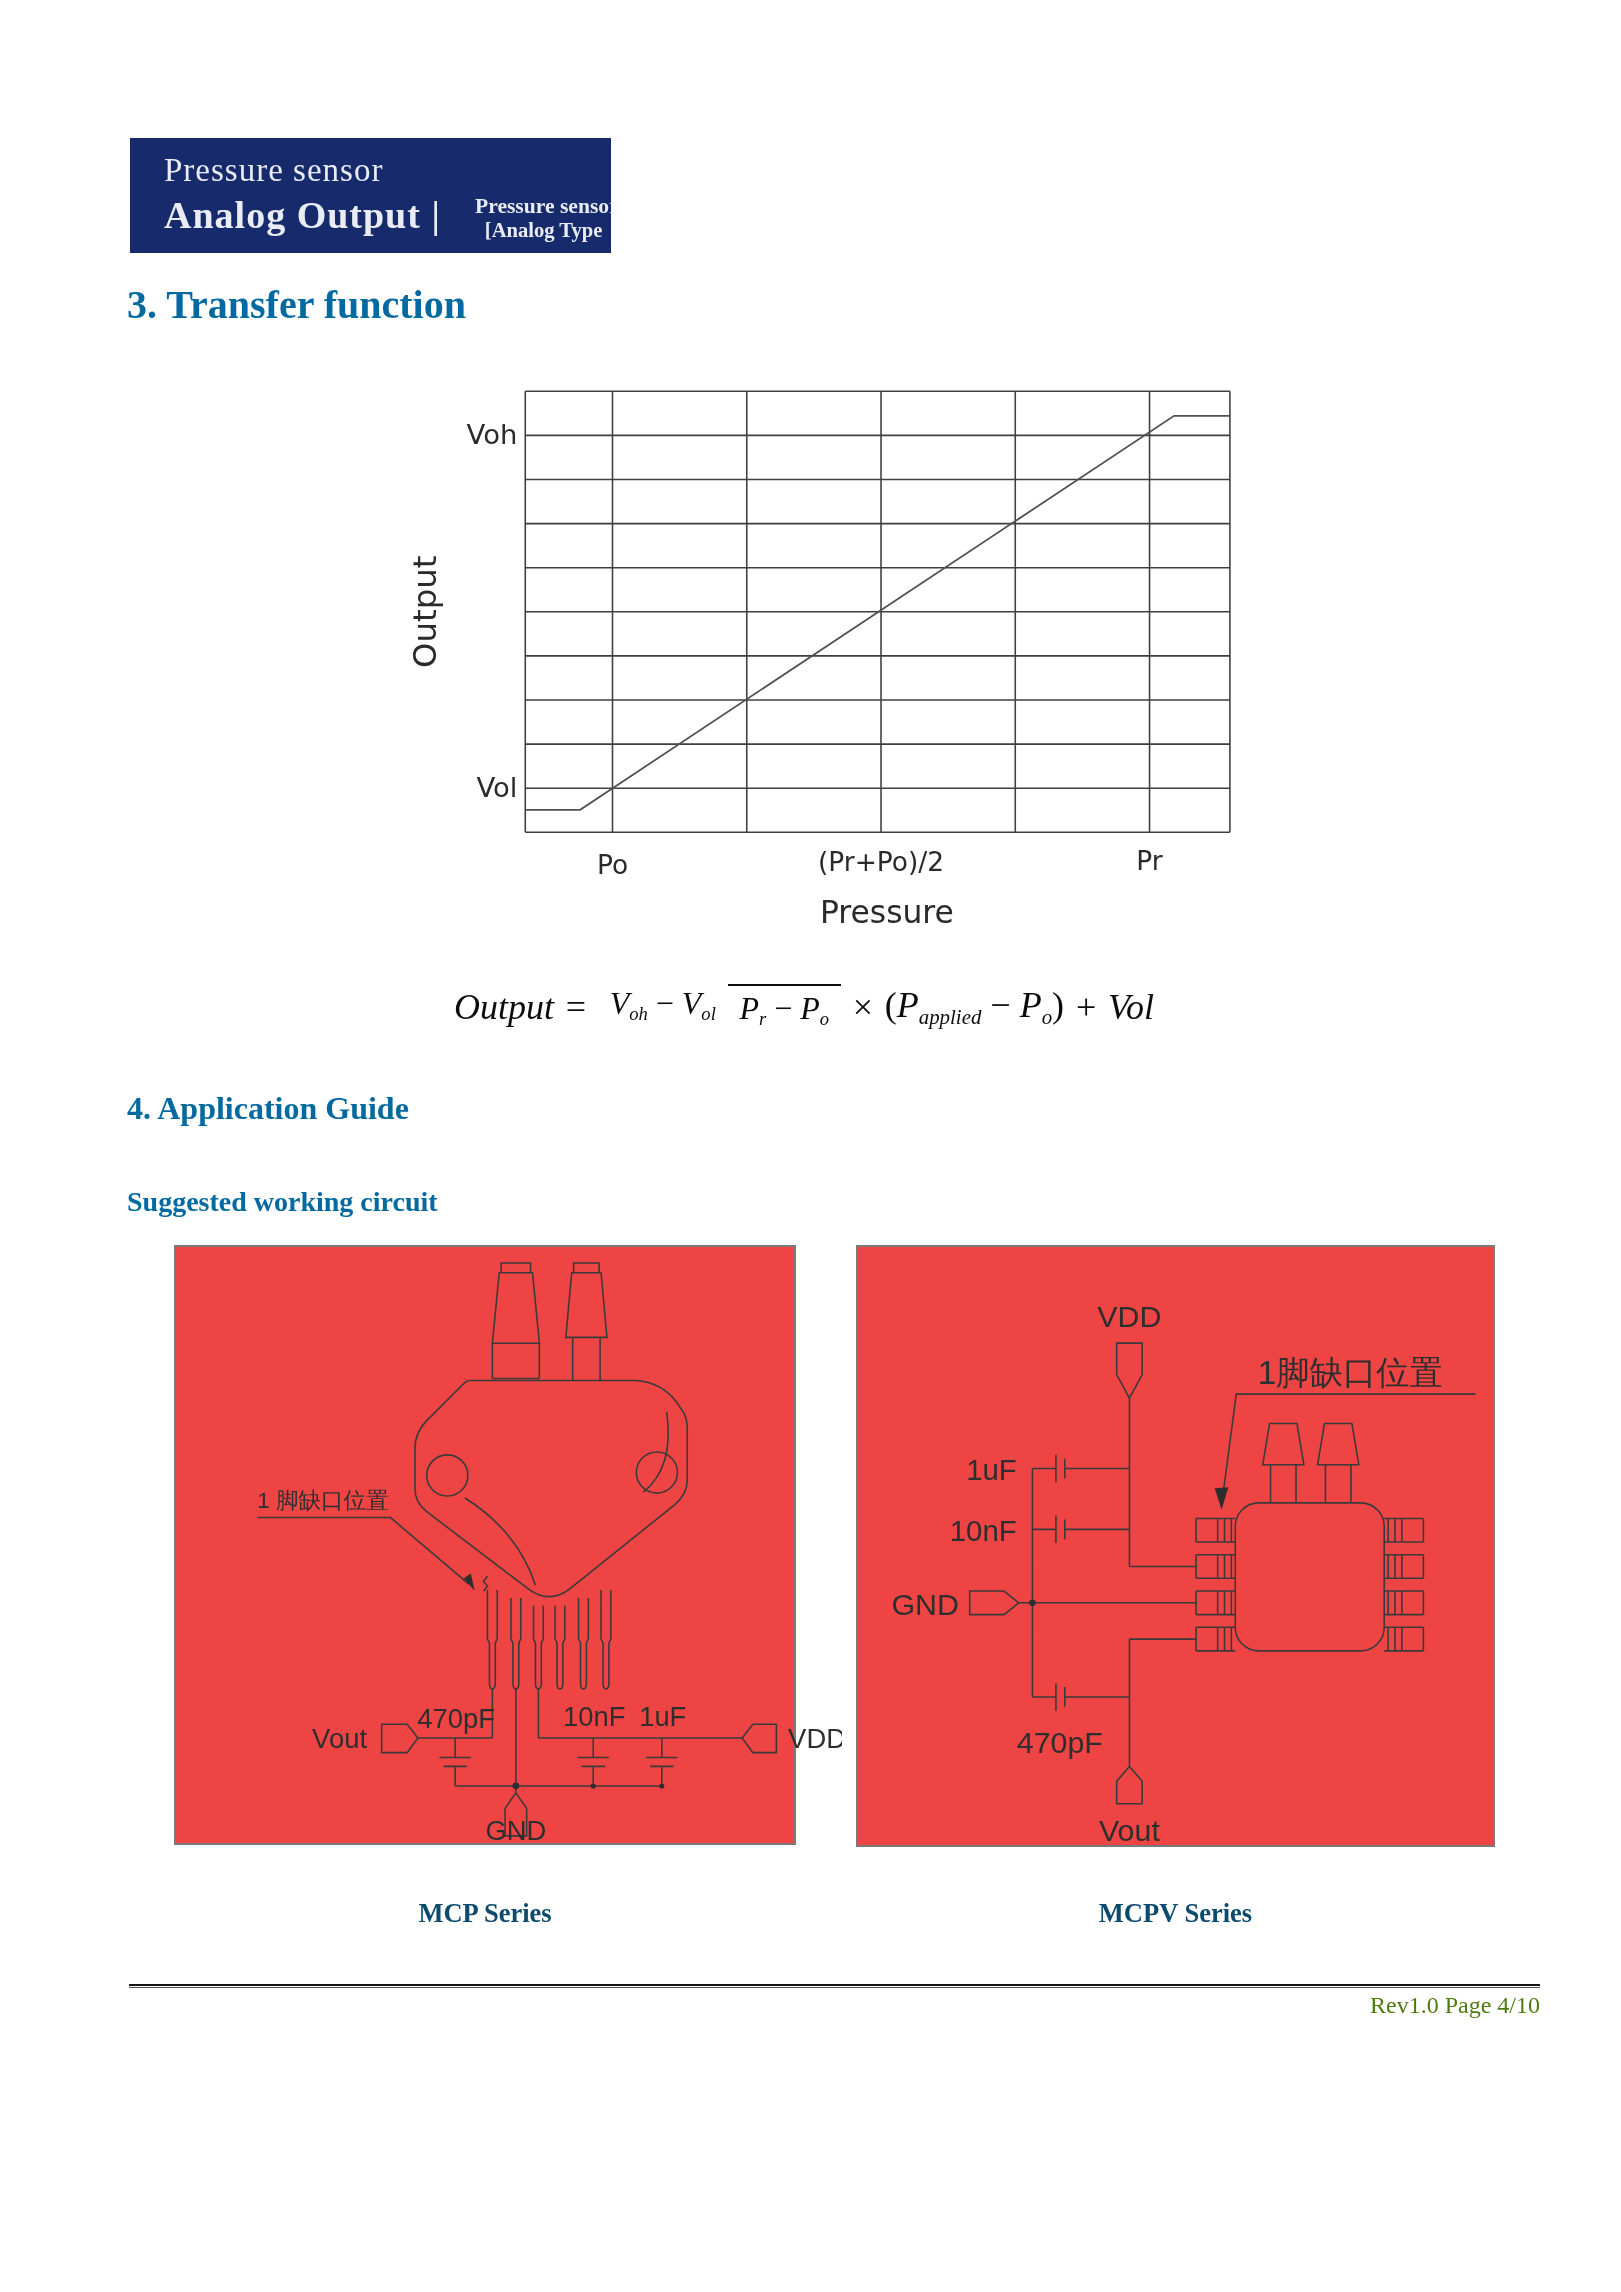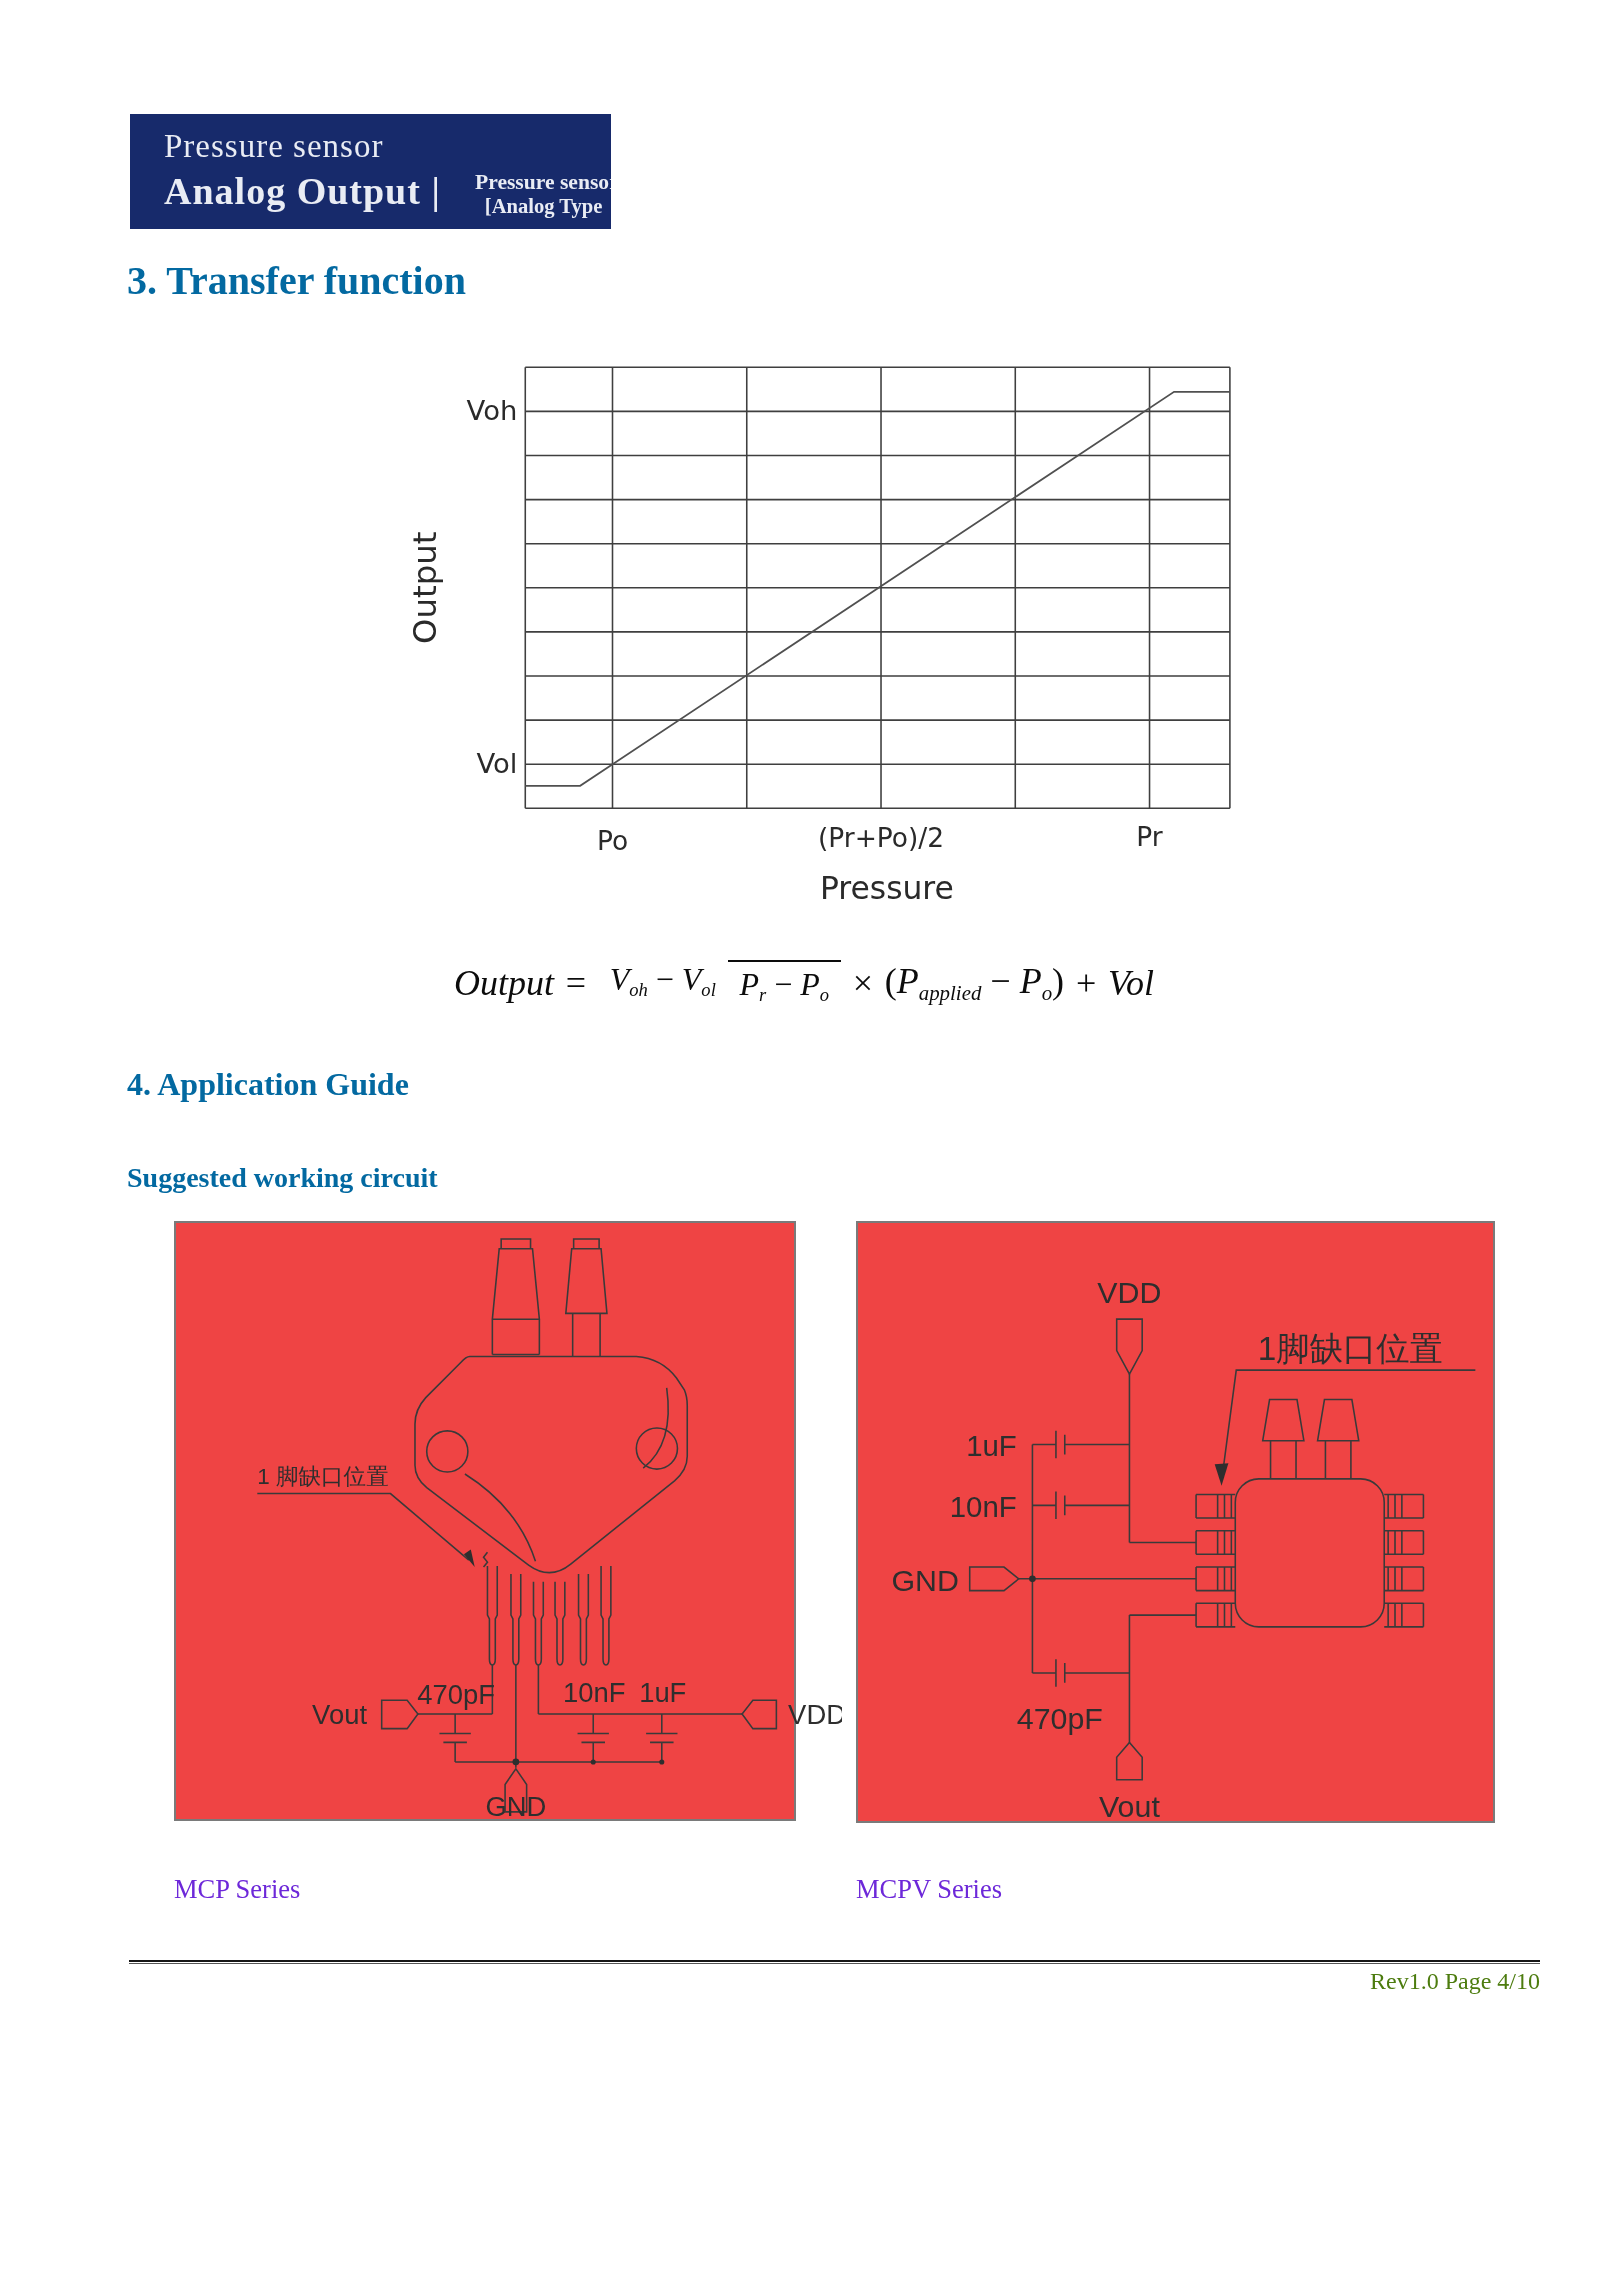--- a/index.html
+++ b/index.html
@@ -1,19 +1,19 @@
 <!DOCTYPE html>
 <html><head>
 <meta charset="utf-8">
 <style>
   * { margin:0; padding:0; box-sizing:border-box; }
   html,body { background:#ffffff; }
   .page {
     position:relative; width:1621px; height:2063px; background:#ffffff;
-    font-family:"Liberation Serif", serif; overflow:hidden;
+    font-family:"Liberation Serif", serif; overflow:hidden;margin-top:24px;
   }
   
   .banner {
     position:absolute; left:130px; top:114px; width:481px; height:115px;
     overflow:hidden; color:#e9ecf4;
   }
   .banner .big1 { position:absolute; left:34px; top:13.7px; font-size:33px; letter-spacing:1px; }
   .banner .big2 { position:absolute; left:34px; top:55px; font-size:38px; font-weight:600; letter-spacing:1px; }
   .banner .small-block { position:absolute; left:345px; top:57px; width:255px; line-height:23.5px; }
   .banner .small1 { font-size:21.6px; font-weight:bold; white-space:nowrap; }
@@ -39,21 +39,21 @@
   .frac .den { border-top:2.9px solid #0c0c0c; padding:3.9px 11.8px 0 11.8px; }
   .op-upright { font-style:normal; }
   
   .circ-box { position:absolute; border:2px solid #7a7a7a; background:#ef4444; }
   #box-mcp  { left:174px; top:1221px; width:622px; height:600px;padding-left:48px; }
   #box-mcpv { left:856px; top:1221px; width:639px; height:602px; }
   .circ-box svg { display:block; }
   text.clabel { font-family:"Liberation Sans", sans-serif; fill:#2e2e2e; }
   text.cjk { font-family:"Liberation Sans", sans-serif; fill:#2e2e2e; }
   
-  .caption { position:absolute; top:1874px; font-size:26.5px; font-weight:normal; color:#6d28d9; }
+  .caption { position:absolute; top:1874px; text-align:center; font-size:26.5px; font-weight:bold; color:#0c4a6e; }
   #cap-mcp  { left:174px; width:622px; }
   #cap-mcpv { left:856px; width:639px; }
   
   .foot-rule { position:absolute; left:129px; top:1960px; width:1411px; height:3.9px;
                border-top:2.9px solid #161616; border-bottom:1px solid #555; }
   .foot-text { position:absolute; right:81px; top:1968px; font-size:24px; color:#4d7c0f; }
 </style>
 </head>
 <body>
 

